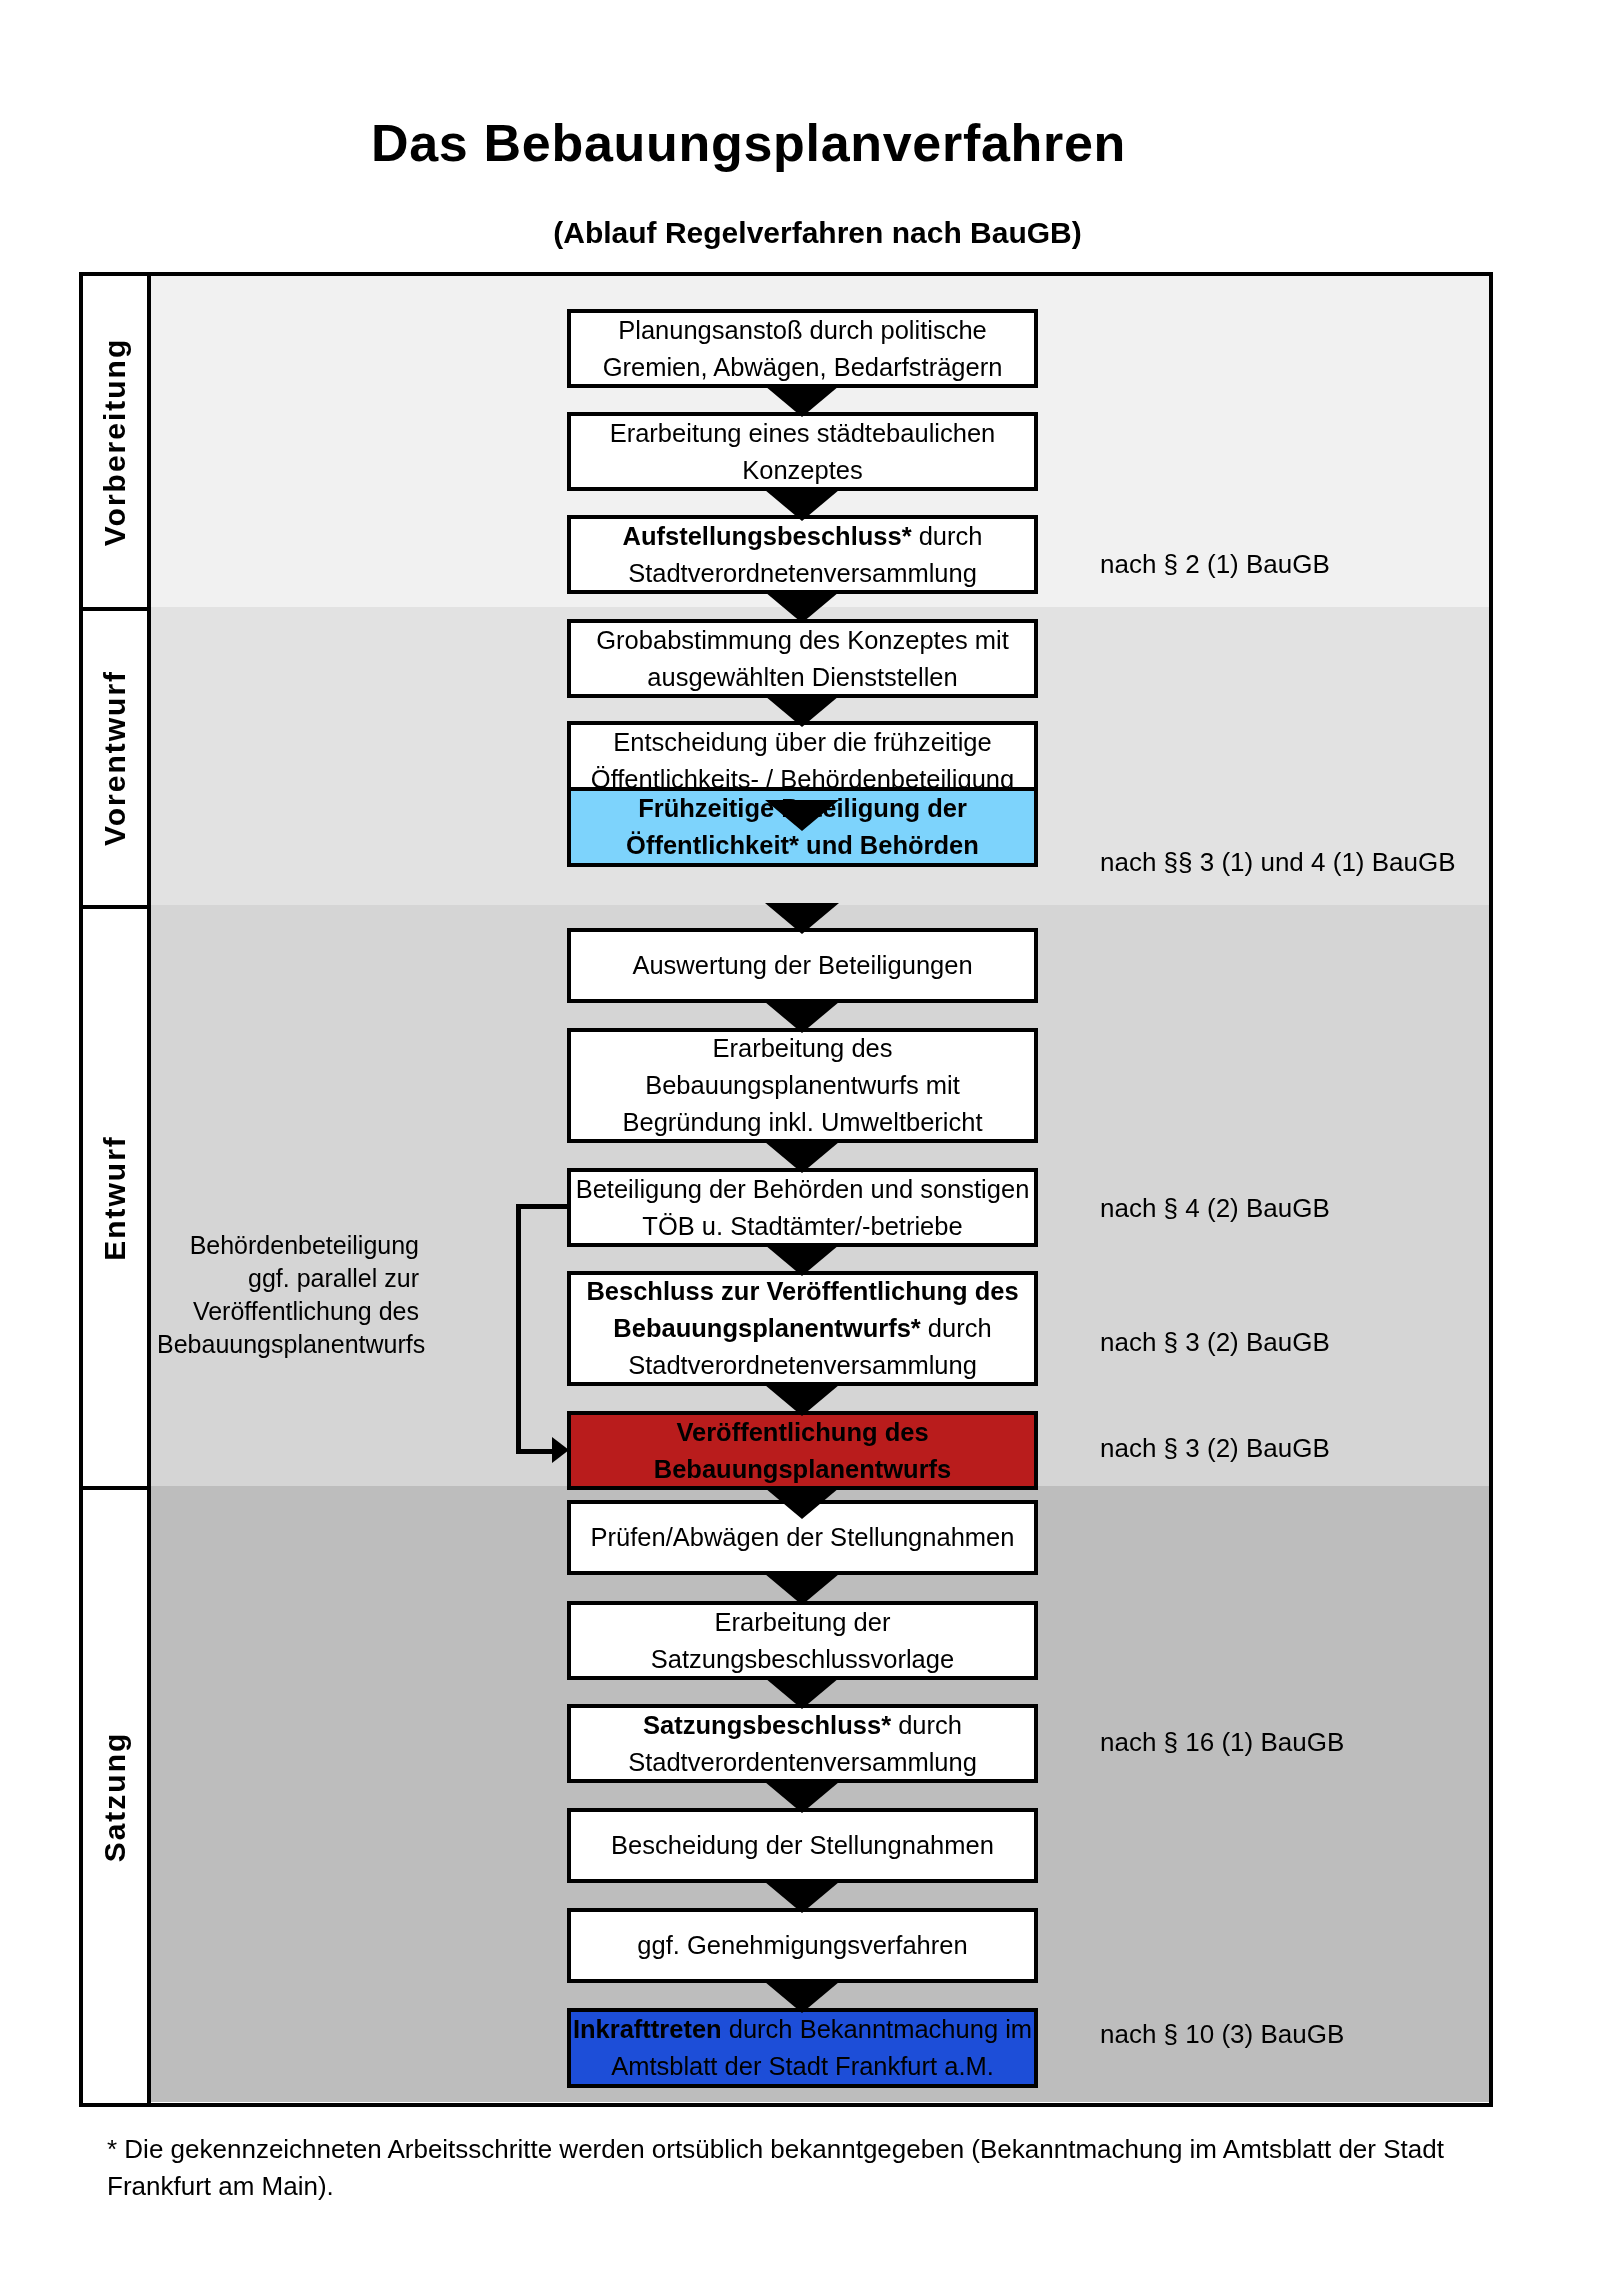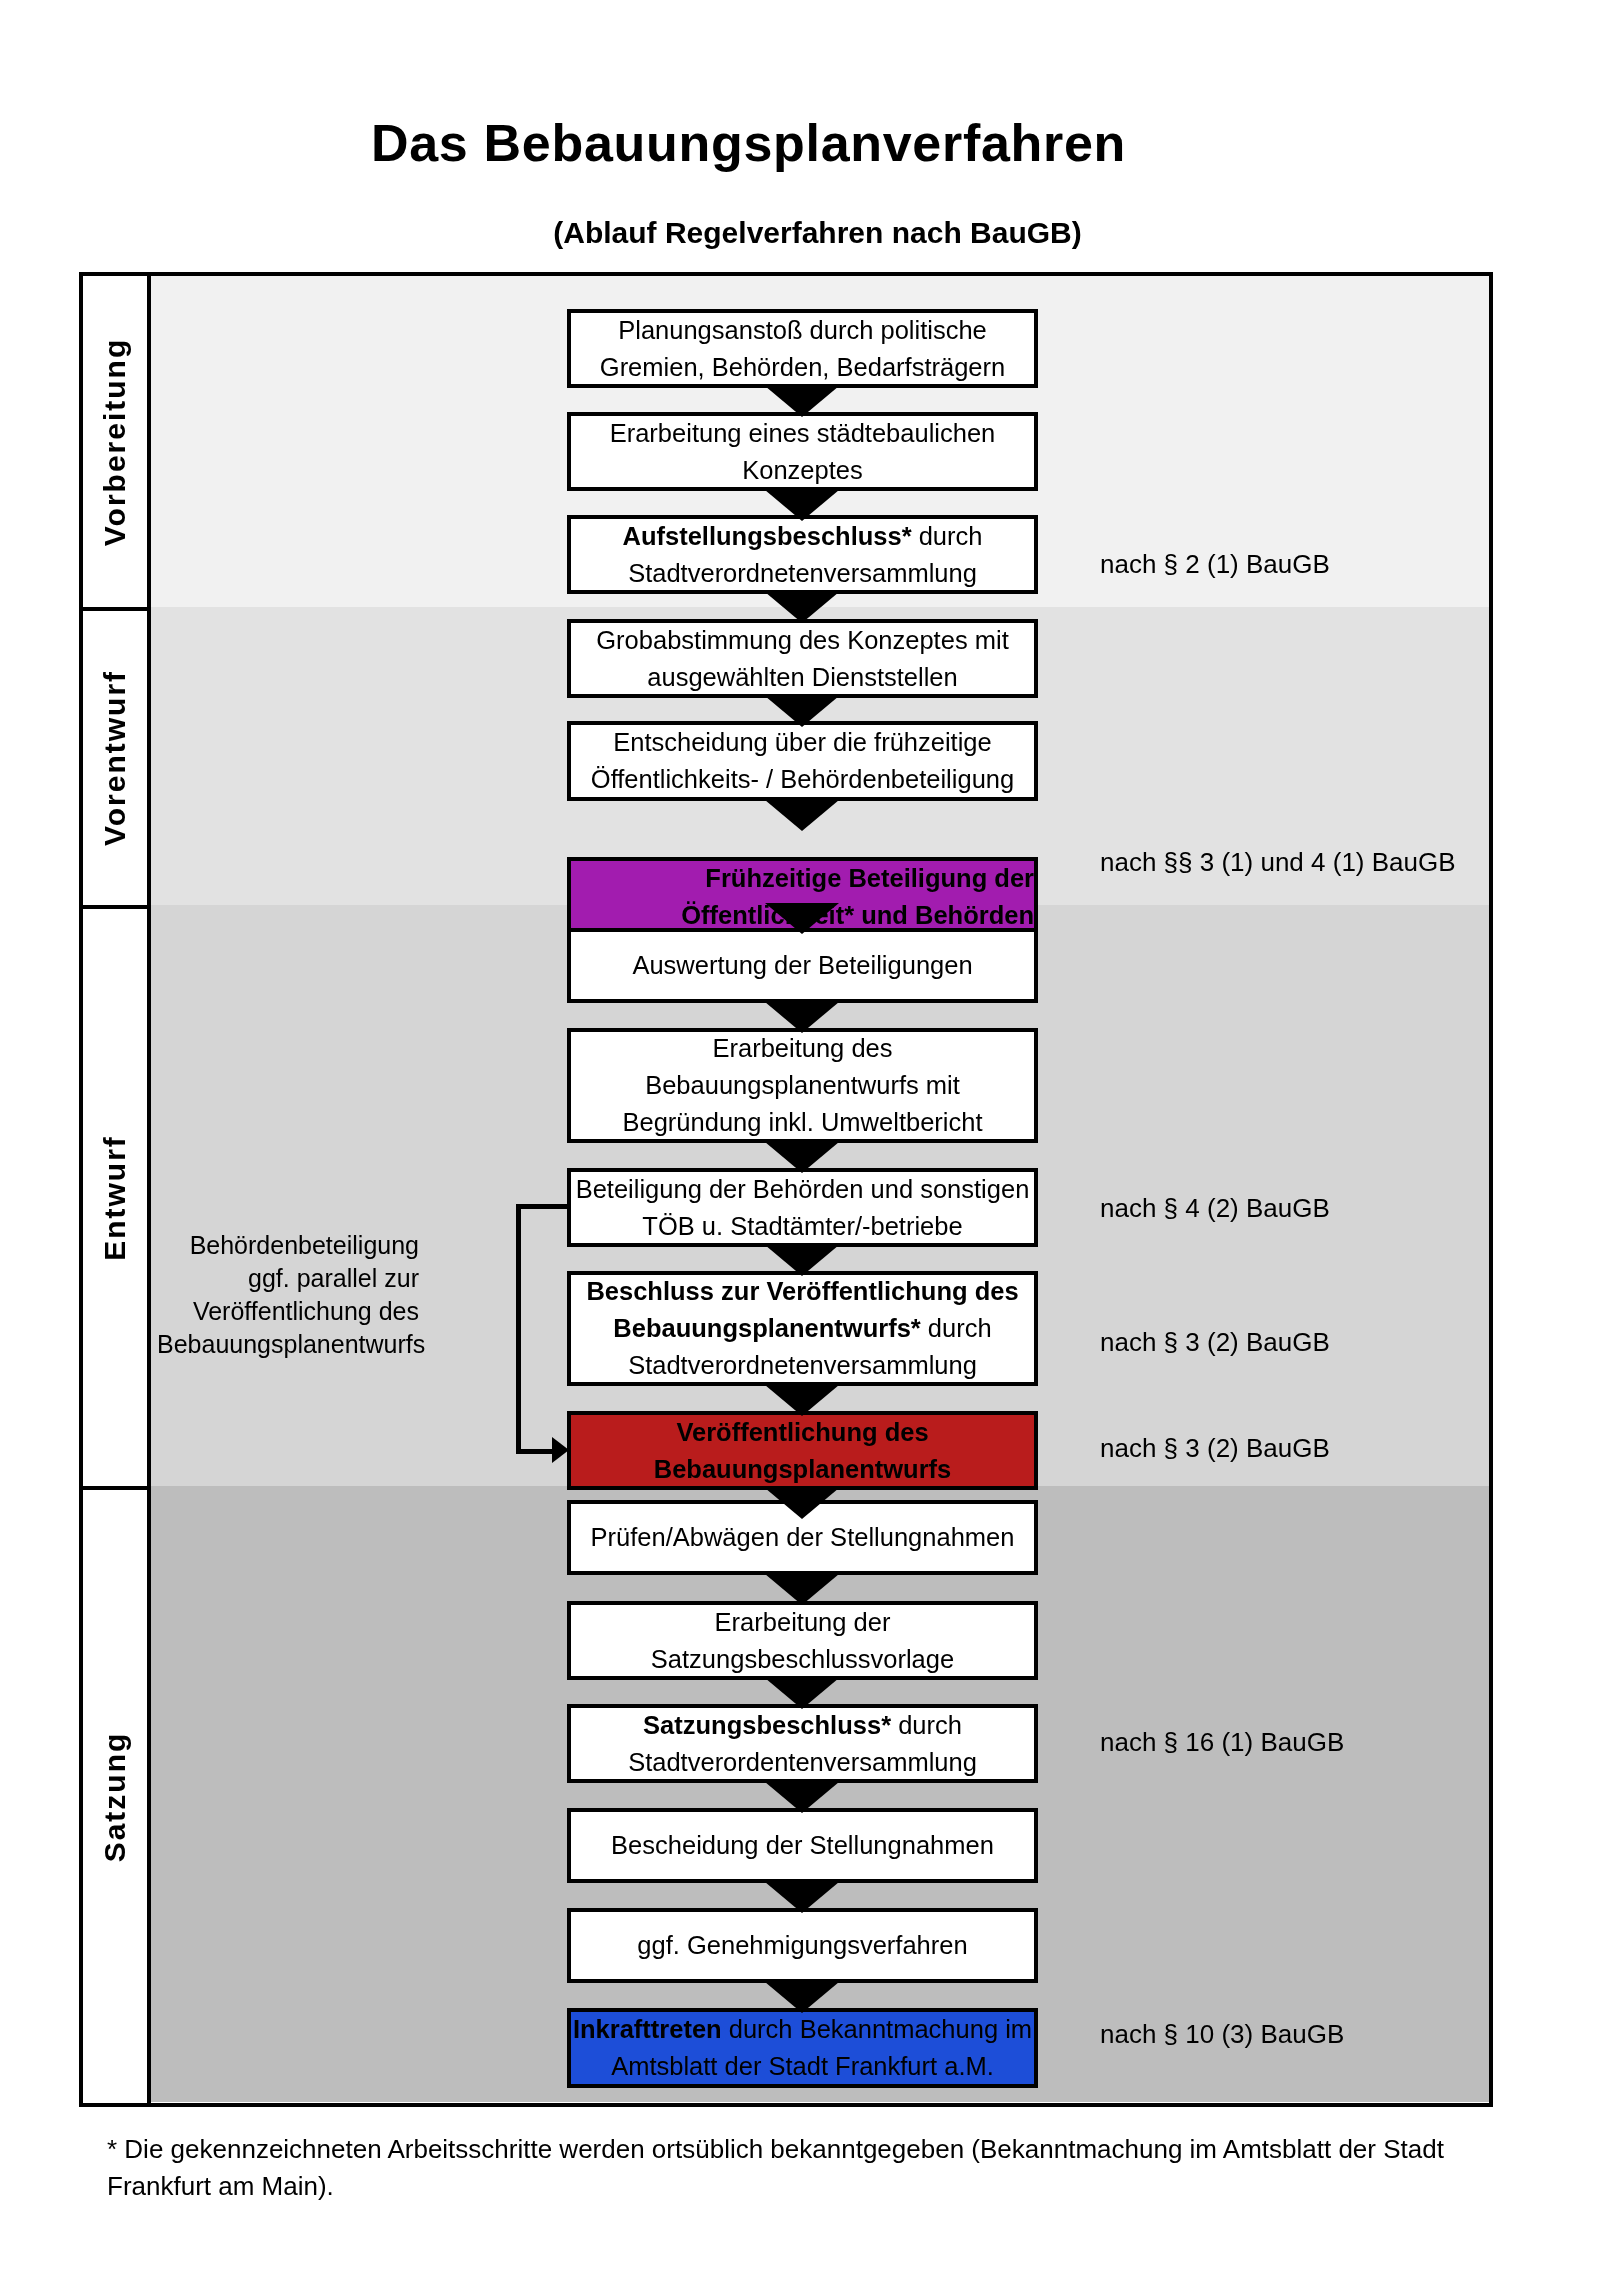--- a/index.html
+++ b/index.html
@@ -57,35 +57,35 @@
     <span>Vorentwurf</span>
   </div>
 <div class="phase" style="top:905px;height:586px">
     <span>Entwurf</span>
   </div>
 <div class="phase" style="top:1486px;height:621px">
     <span>Satzung</span>
   </div>
 
 <div class="box" style="top:309px;height:79px">
-    <span class="inner"><span class="bd"></span><span>Planungsanstoß durch politische Gremien, Behörden, Bedarfsträgern</span></span>
+    <span class="inner"><span class="bd"></span><span>Planungsanstoß durch politische Gremien, Abwägen, Bedarfsträgern</span></span>
   </div>
 <div class="box" style="top:412px;height:79px">
     <span class="inner"><span class="bd"></span><span>Erarbeitung eines städtebaulichen Konzeptes</span></span>
   </div>
 <div class="box" style="top:515px;height:79px">
     <span class="inner"><span class="bd">Aufstellungsbeschluss*</span><span> durch Stadtverordnetenversammlung</span></span>
   </div>
 <div class="box" style="top:619px;height:79px">
     <span class="inner"><span class="bd"></span><span>Grobabstimmung des Konzeptes mit ausgewählten Dienststellen</span></span>
   </div>
 <div class="box" style="top:721px;height:80px">
     <span class="inner"><span class="bd"></span><span>Entscheidung über die frühzeitige Öffentlichkeits- / Behördenbeteiligung</span></span>
   </div>
-<div class="box" style="top: 857px; height: 80px; background: #a21caf; text-align: right;">
+<div class="box" style="top: 787px; height: 80px; background: #7dd3fc;">
     <span class="inner"><span class="bd">Frühzeitige Beteiligung der Öffentlichkeit* und Behörden</span><span></span></span>
   </div>
 <div class="box" style="top:928px;height:75px">
     <span class="inner"><span class="bd"></span><span>Auswertung der Beteiligungen</span></span>
   </div>
 <div class="box" style="top:1028px;height:115px">
     <span class="inner narrow"><span class="bd"></span><span>Erarbeitung des Bebauungsplanentwurfs mit Begründung inkl. Umweltbericht</span></span>
   </div>
 <div class="box" style="top:1168px;height:79px">
     <span class="inner"><span class="bd"></span><span>Beteiligung der Behörden und sonstigen TÖB u. Stadtämter/-betriebe</span></span>

